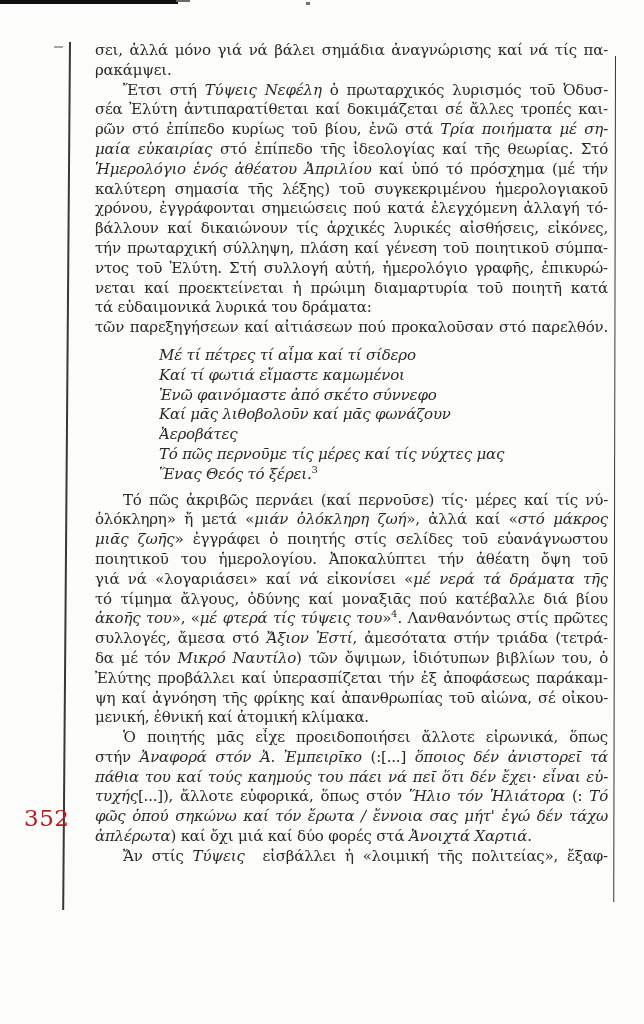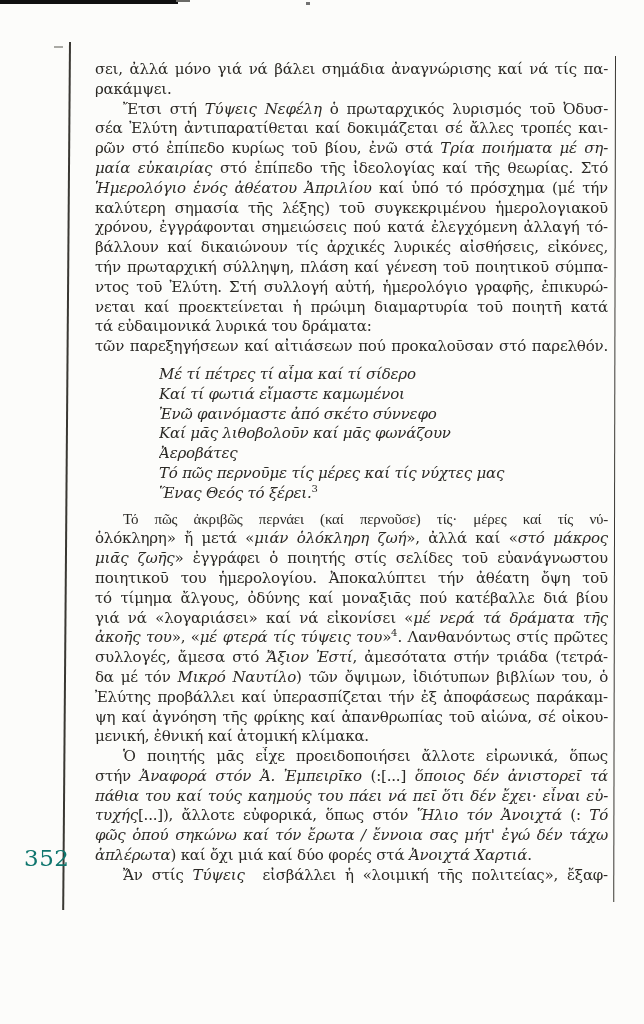--- a/index.html
+++ b/index.html
@@ -13,27 +13,27 @@
   }
   .top-scan-bar { position:absolute; left:0; top:0; width:178px; height:4px; background:#101010; }
   .top-scan-bar-tail { position:absolute; left:176px; top:0; width:14px; height:2px; background:#6a6a66; }
   .margin-rule { position:absolute; background:#3a3833; }
   .rule-left  { left:69px;  top:42px; width:1.6px; height:868px; transform:rotate(0.45deg); transform-origin:top left; }
   .rule-right { left:615px; top:56px; width:1.4px; height:846px; transform:rotate(0.12deg); transform-origin:top left; }
   .scan-speck { position:absolute; background:#8d8d87; opacity:.75; }
   .speck-a { left:54px; top:46px; width:9px; height:2px; }
   .speck-b { left:306px; top:2px; width:4px; height:3px; background:#444; }
   .page-number {
-    position:absolute; left:24px; top:845px; width:38px;
-    font-size:23px; line-height:26px; text-align:right; color:#0f766e;
+    position:absolute; left:24px; top:805px; width:38px;
+    font-size:23px; line-height:26px; text-align:right; color:#b91c1c;
     letter-spacing:0.5px;
   }
   .text-column {
     position:absolute; left:95px; top:41px; width:513px;
-    font-size:15px; letter-spacing:-0.2px;margin-top:19px;
+    font-size:15px; letter-spacing:-0.2px;
   }
   .line {
     height:19.8px; line-height:19.8px; overflow:hidden;
     text-align:justify; text-align-last:justify;
     white-space:normal;
   }
   .line.end { text-align-last:left; }
   .line.ind { text-indent:28px; }
   .line.poem { margin-left:64px; text-align:left; text-align-last:left; }
   .em { font-style:italic;text-align:right; }
@@ -66,33 +66,33 @@
       <div class="line body"><span>νεται καί προεκτείνεται ἡ πρώιμη διαμαρτυρία τοῦ ποιητῆ κατά</span></div>
       <div class="line body end"><span>τά εὐδαιμονικά λυρικά του δράματα:</span></div>
       <div class="line body"><span>τῶν παρεξηγήσεων καί αἰτιάσεων πού προκαλοῦσαν στό παρελθόν.</span></div>
       <div class="line poem" style="margin-top: 8px;"><span class="em">Μέ τί πέτρες τί αἷμα καί τί σίδερο</span></div>
       <div class="line poem"><span class="em">Καί τί φωτιά εἴμαστε καμωμένοι</span></div>
       <div class="line poem"><span class="em">Ἐνῶ φαινόμαστε ἀπό σκέτο σύννεφο</span></div>
       <div class="line poem"><span class="em">Καί μᾶς λιθοβολοῦν καί μᾶς φωνάζουν</span></div>
       <div class="line poem"><span class="em">Ἀεροβάτες</span></div>
       <div class="line poem"><span class="em">Τό πῶς περνοῦμε τίς μέρες καί τίς νύχτες μας</span></div>
       <div class="line poem"><span class="em">Ἕνας Θεός τό ξέρει.</span><sup>3</sup></div>
-      <div class="line body ind" style="margin-top: 6px; font-family: Liberation Serif, serif;"><span>Τό πῶς ἀκριβῶς περνάει (καί περνοῦσε) τίς· μέρες καί τίς νύ-</span></div>
+      <div class="line body ind" style="margin-top: 6px;"><span>Τό πῶς ἀκριβῶς περνάει (καί περνοῦσε) τίς· μέρες καί τίς νύ-</span></div>
       <div class="line body"><span>ὁλόκληρη» ἤ μετά «</span><span class="em">μιάν ὁλόκληρη ζωή</span><span>», ἀλλά καί «</span><span class="em">στό μάκρος</span></div>
       <div class="line body"><span class="em">μιᾶς ζωῆς</span><span>» ἐγγράφει ὁ ποιητής στίς σελίδες τοῦ εὐανάγνωστου</span></div>
       <div class="line body"><span>ποιητικοῦ του ἡμερολογίου. Ἀποκαλύπτει τήν ἀθέατη ὄψη τοῦ</span></div>
+      <div class="line body"><span>γιά νά «λογαριάσει» καί νά εἰκονίσει «</span><span class="em">μέ νερά τά δράματα τῆς</span></div>
       <div class="line body"><span>τό τίμημα ἄλγους, ὀδύνης καί μοναξιᾶς πού κατέβαλλε διά βίου</span></div>
-      <div class="line body"><span>γιά νά «λογαριάσει» καί νά εἰκονίσει «</span><span class="em">μέ νερά τά δράματα τῆς</span></div>
       <div class="line body"><span class="em">ἀκοῆς του</span><span>», «</span><span class="em">μέ φτερά τίς τύψεις του</span><span>»</span><sup>4</sup><span>. Λανθανόντως στίς πρῶτες</span></div>
       <div class="line body"><span>συλλογές, ἄμεσα στό </span><span class="em">Ἄξιον Ἐστί</span><span>, ἀμεσότατα στήν τριάδα (τετρά-</span></div>
       <div class="line body"><span>δα μέ τόν </span><span class="em">Μικρό Ναυτίλο</span><span>) τῶν ὄψιμων, ἰδιότυπων βιβλίων του, ὁ</span></div>
       <div class="line body"><span>Ἐλύτης προβάλλει καί ὑπερασπίζεται τήν ἐξ ἀποφάσεως παράκαμ-</span></div>
       <div class="line body"><span>ψη καί ἀγνόηση τῆς φρίκης καί ἀπανθρωπίας τοῦ αἰώνα, σέ οἰκου-</span></div>
       <div class="line body end"><span>μενική, ἐθνική καί ἀτομική κλίμακα.</span></div>
       <div class="line body ind"><span>Ὁ ποιητής μᾶς εἶχε προειδοποιήσει ἄλλοτε εἰρωνικά, ὅπως</span></div>
       <div class="line body"><span>στήν </span><span class="em">Ἀναφορά στόν Ἀ. Ἐμπειρῖκο</span><span> (:[...] </span><span class="em">ὅποιος δέν ἀνιστορεῖ τά</span></div>
       <div class="line body"><span class="em">πάθια του καί τούς καημούς του πάει νά πεῖ ὅτι δέν ἔχει· εἶναι εὐ-</span></div>
-      <div class="line body"><span class="em">τυχής</span><span>[...]), ἄλλοτε εὐφορικά, ὅπως στόν </span><span class="em">Ἥλιο τόν Ἀνοιχτά</span><span> (: </span><span class="em">Τό</span></div>
+      <div class="line body"><span class="em">τυχής</span><span>[...]), ἄλλοτε εὐφορικά, ὅπως στόν </span><span class="em">Ἥλιο τόν Ἡλιάτορα</span><span> (: </span><span class="em">Τό</span></div>
       <div class="line body"><span class="em">φῶς ὁπού σηκώνω καί τόν ἔρωτα / ἔννοια σας μήτ' ἐγώ δέν τάχω</span></div>
       <div class="line body end"><span class="em">ἀπλέρωτα</span><span>) καί ὄχι μιά καί δύο φορές στά </span><span class="em">Ἀνοιχτά Χαρτιά</span><span>.</span></div>
       <div class="line body ind"><span>Ἄν στίς </span><span class="em">Τύψεις</span><span>&nbsp; εἰσβάλλει ἡ «λοιμική τῆς πολιτείας», ἔξαφ-</span></div>
     </div>
 </div>
 
 </body></html>

